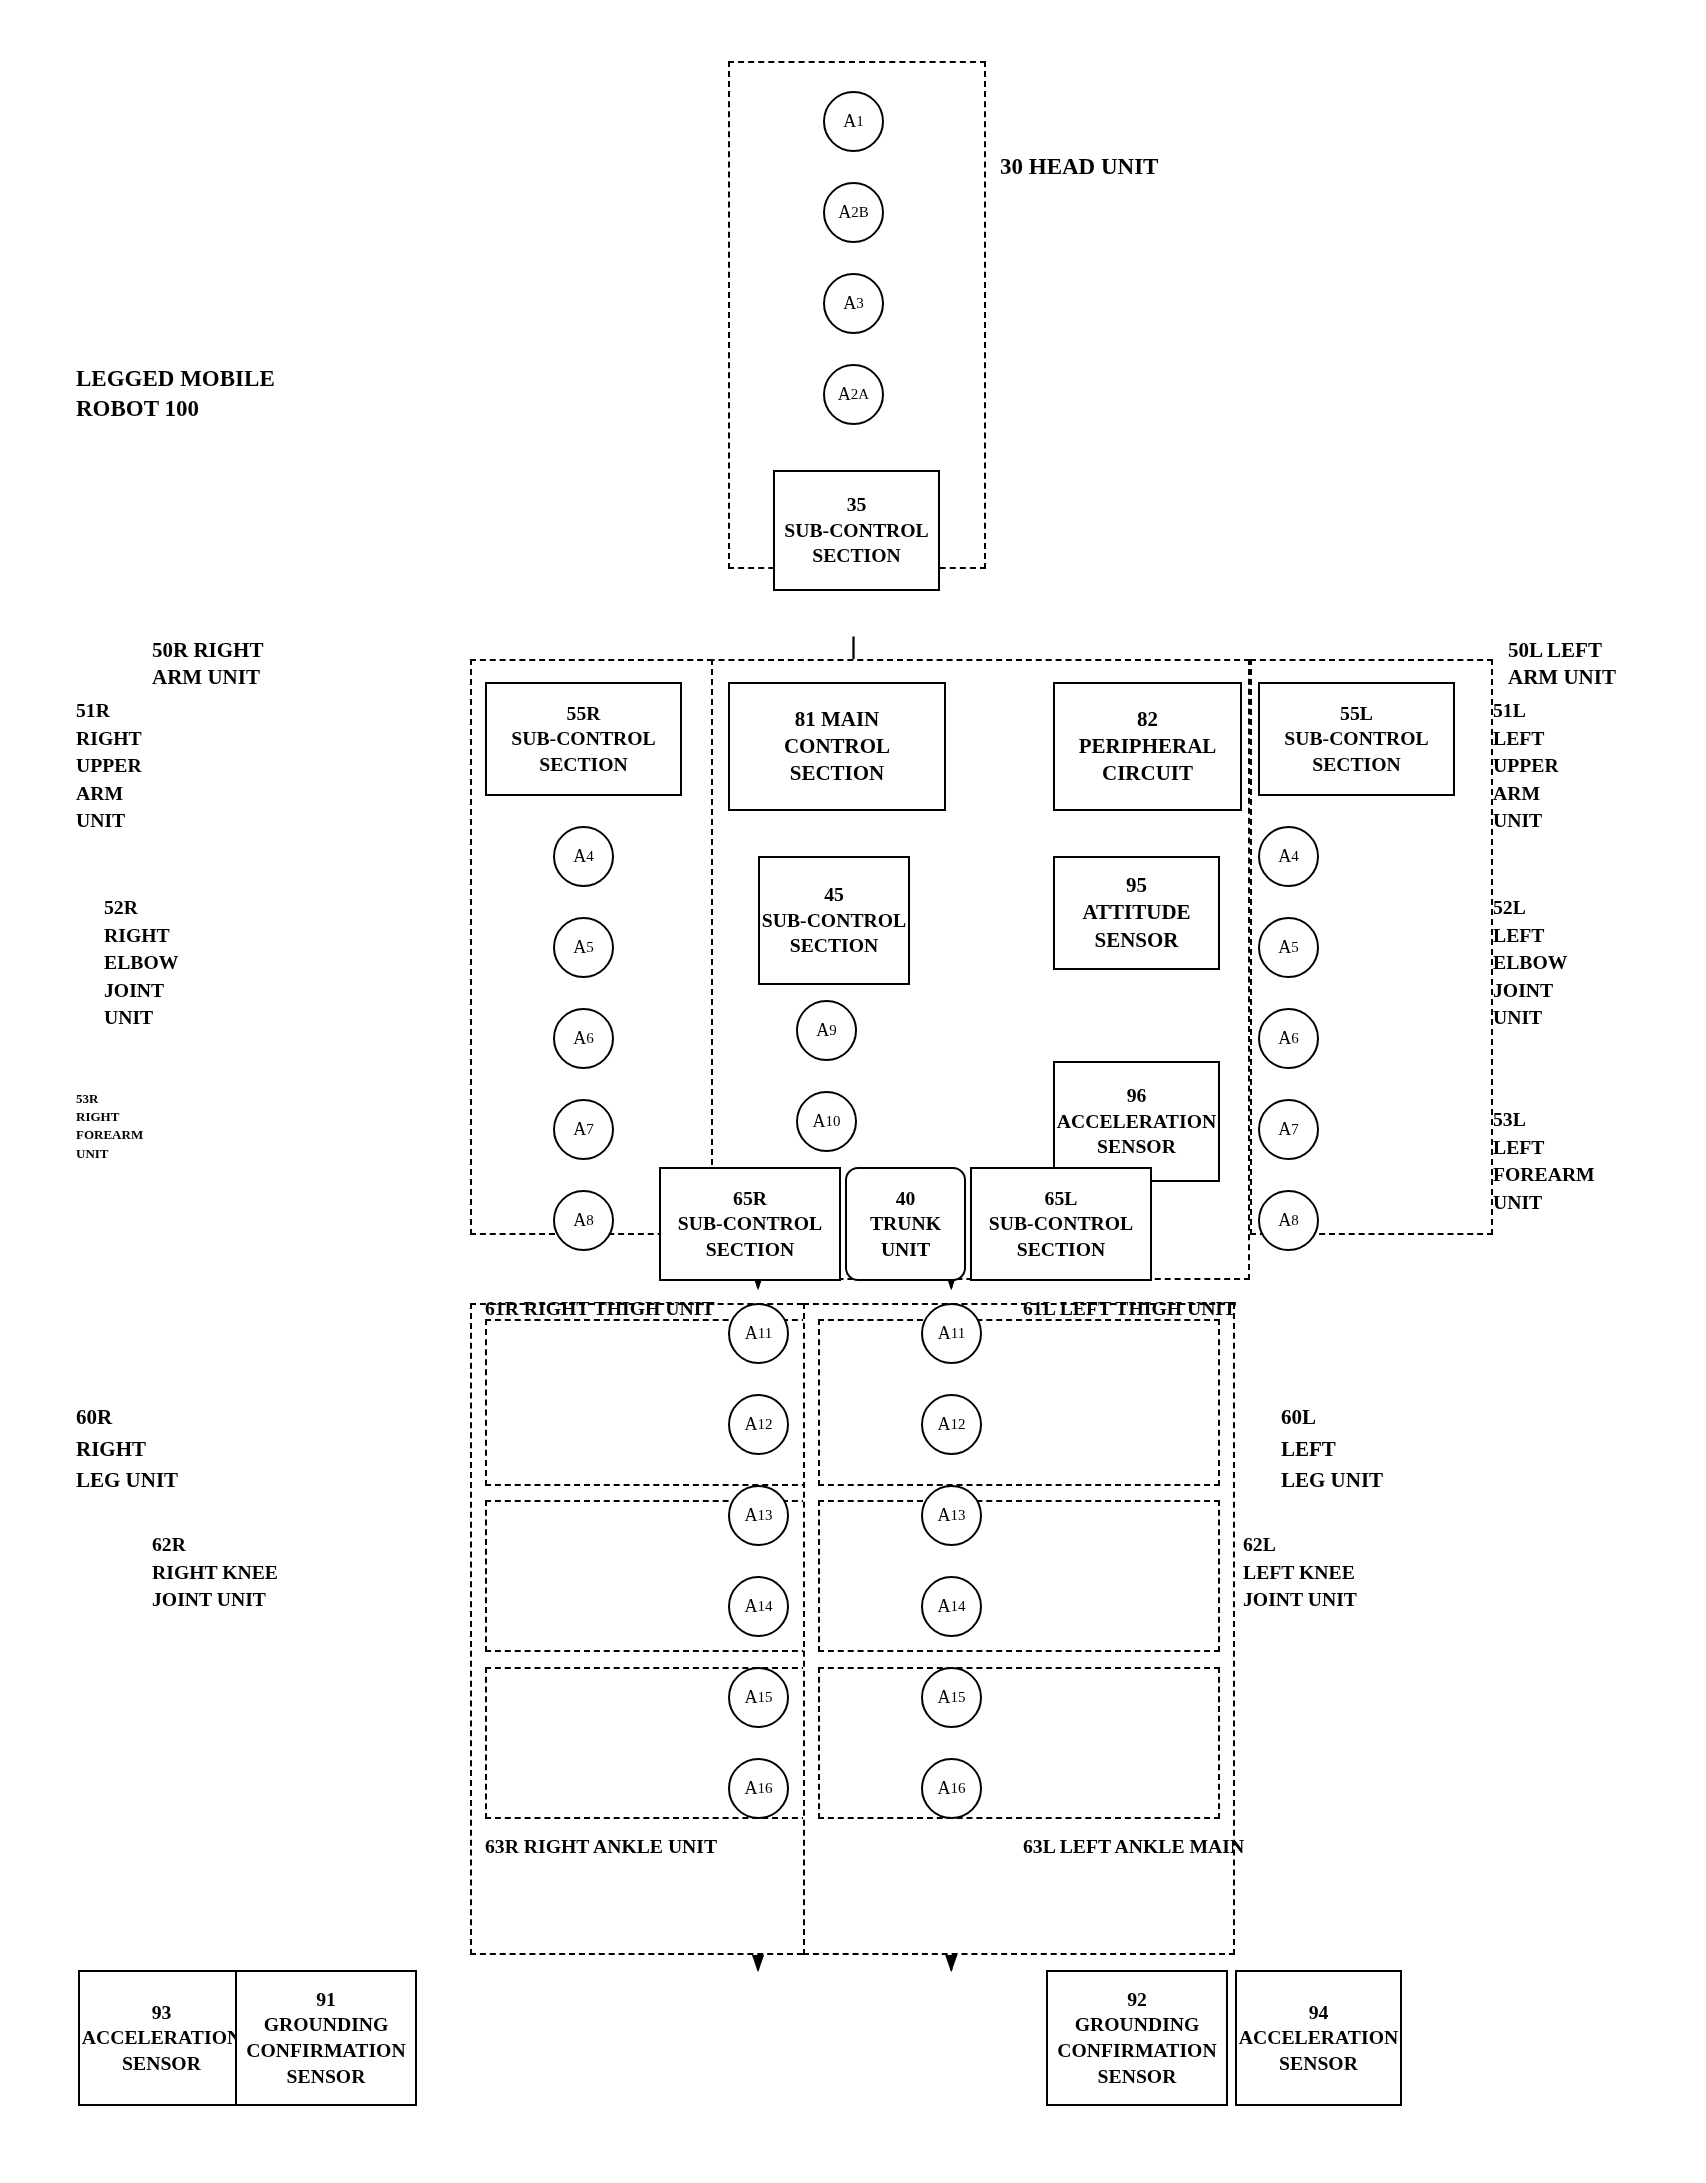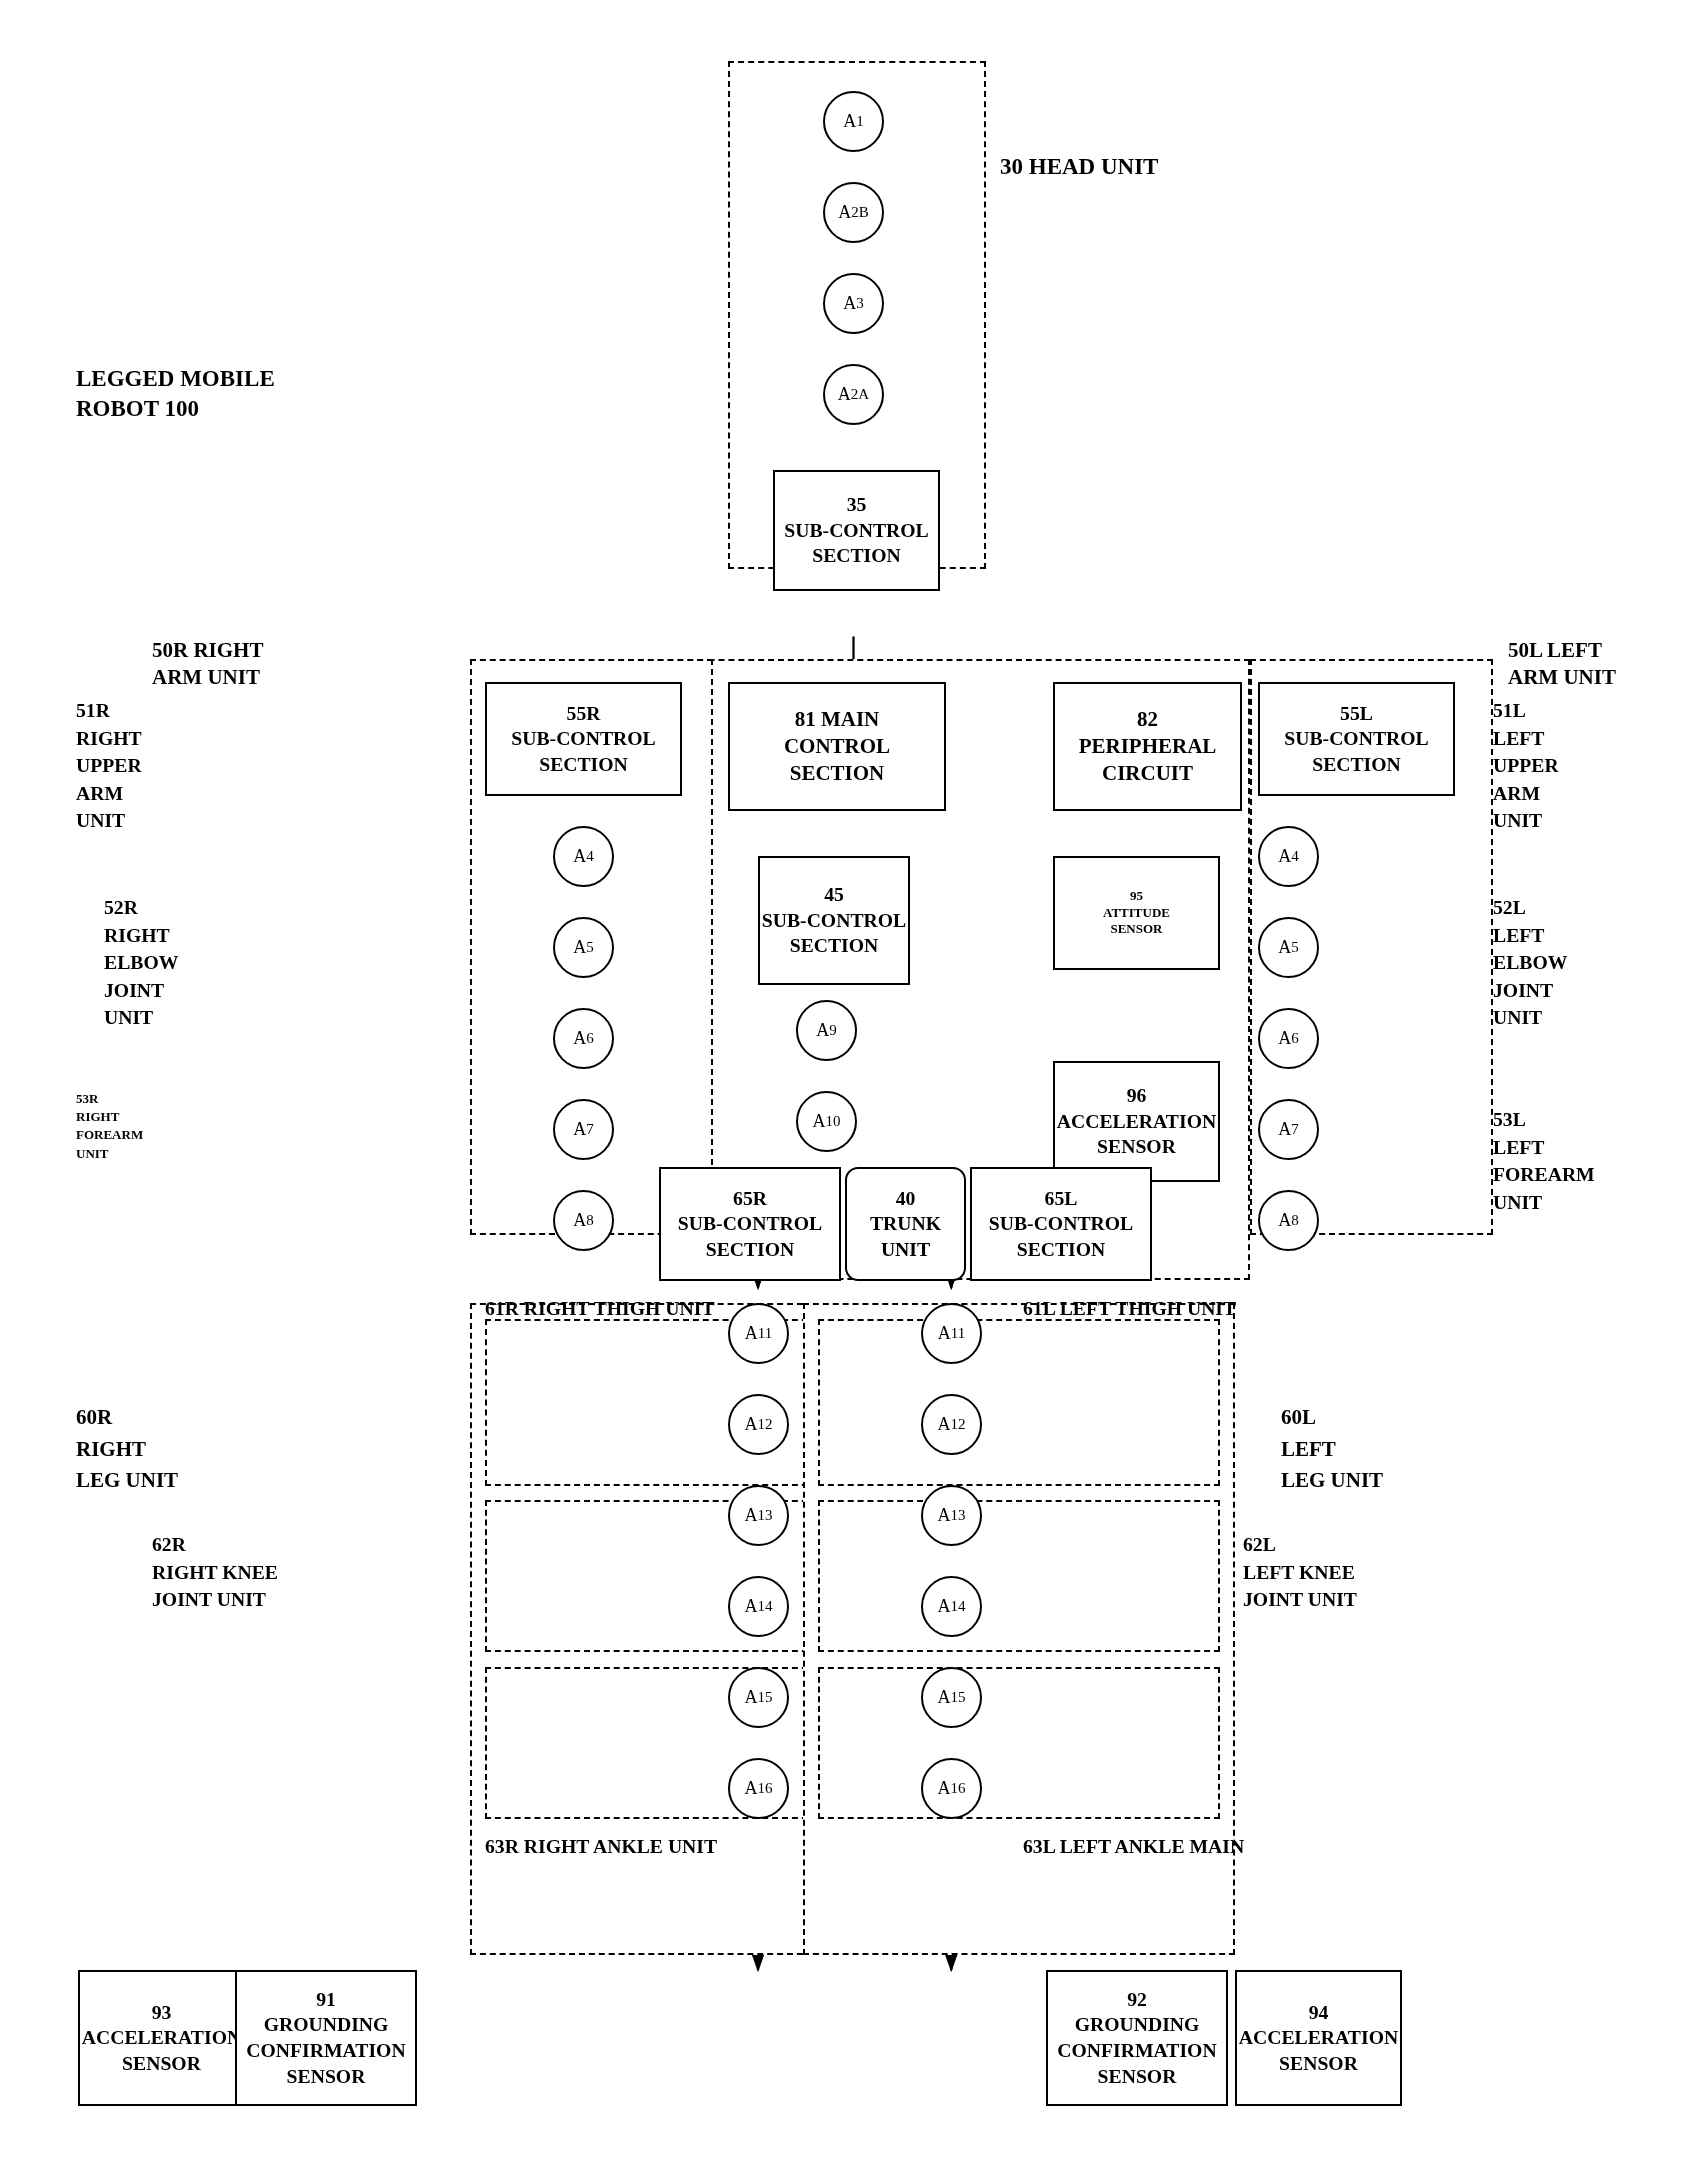--- a/index.html
+++ b/index.html
@@ -188,21 +188,21 @@
   </div>
 
   <div class="box" style="left:1053px; top:682px; width:189px; height:129px; font-size:21px;">
     82<br>PERIPHERAL<br>CIRCUIT
   </div>
 
   <div class="box" style="left:758px; top:856px; width:152px; height:129px; font-size:19.7px;">
     45<br>SUB-CONTROL<br>SECTION
   </div>
 
-  <div class="box" style="left:1053px; top:856px; width:167px; height:114px; font-size:13px;">
+  <div class="box" style="left:1053px; top:856px; width:167px; height:114px; font-size:21px;">
     95<br>ATTITUDE<br>SENSOR
   </div>
 
   <div class="box" style="left:1053px; top:1061px; width:167px; height:121px; font-size:19.7px;">
     96<br>ACCELERATION<br>SENSOR
   </div>
 
   <div class="circle" style="left:796px; top:1000px; width:61px; height:61px; font-size:18px;">
     A<sub>9</sub>
   </div>

